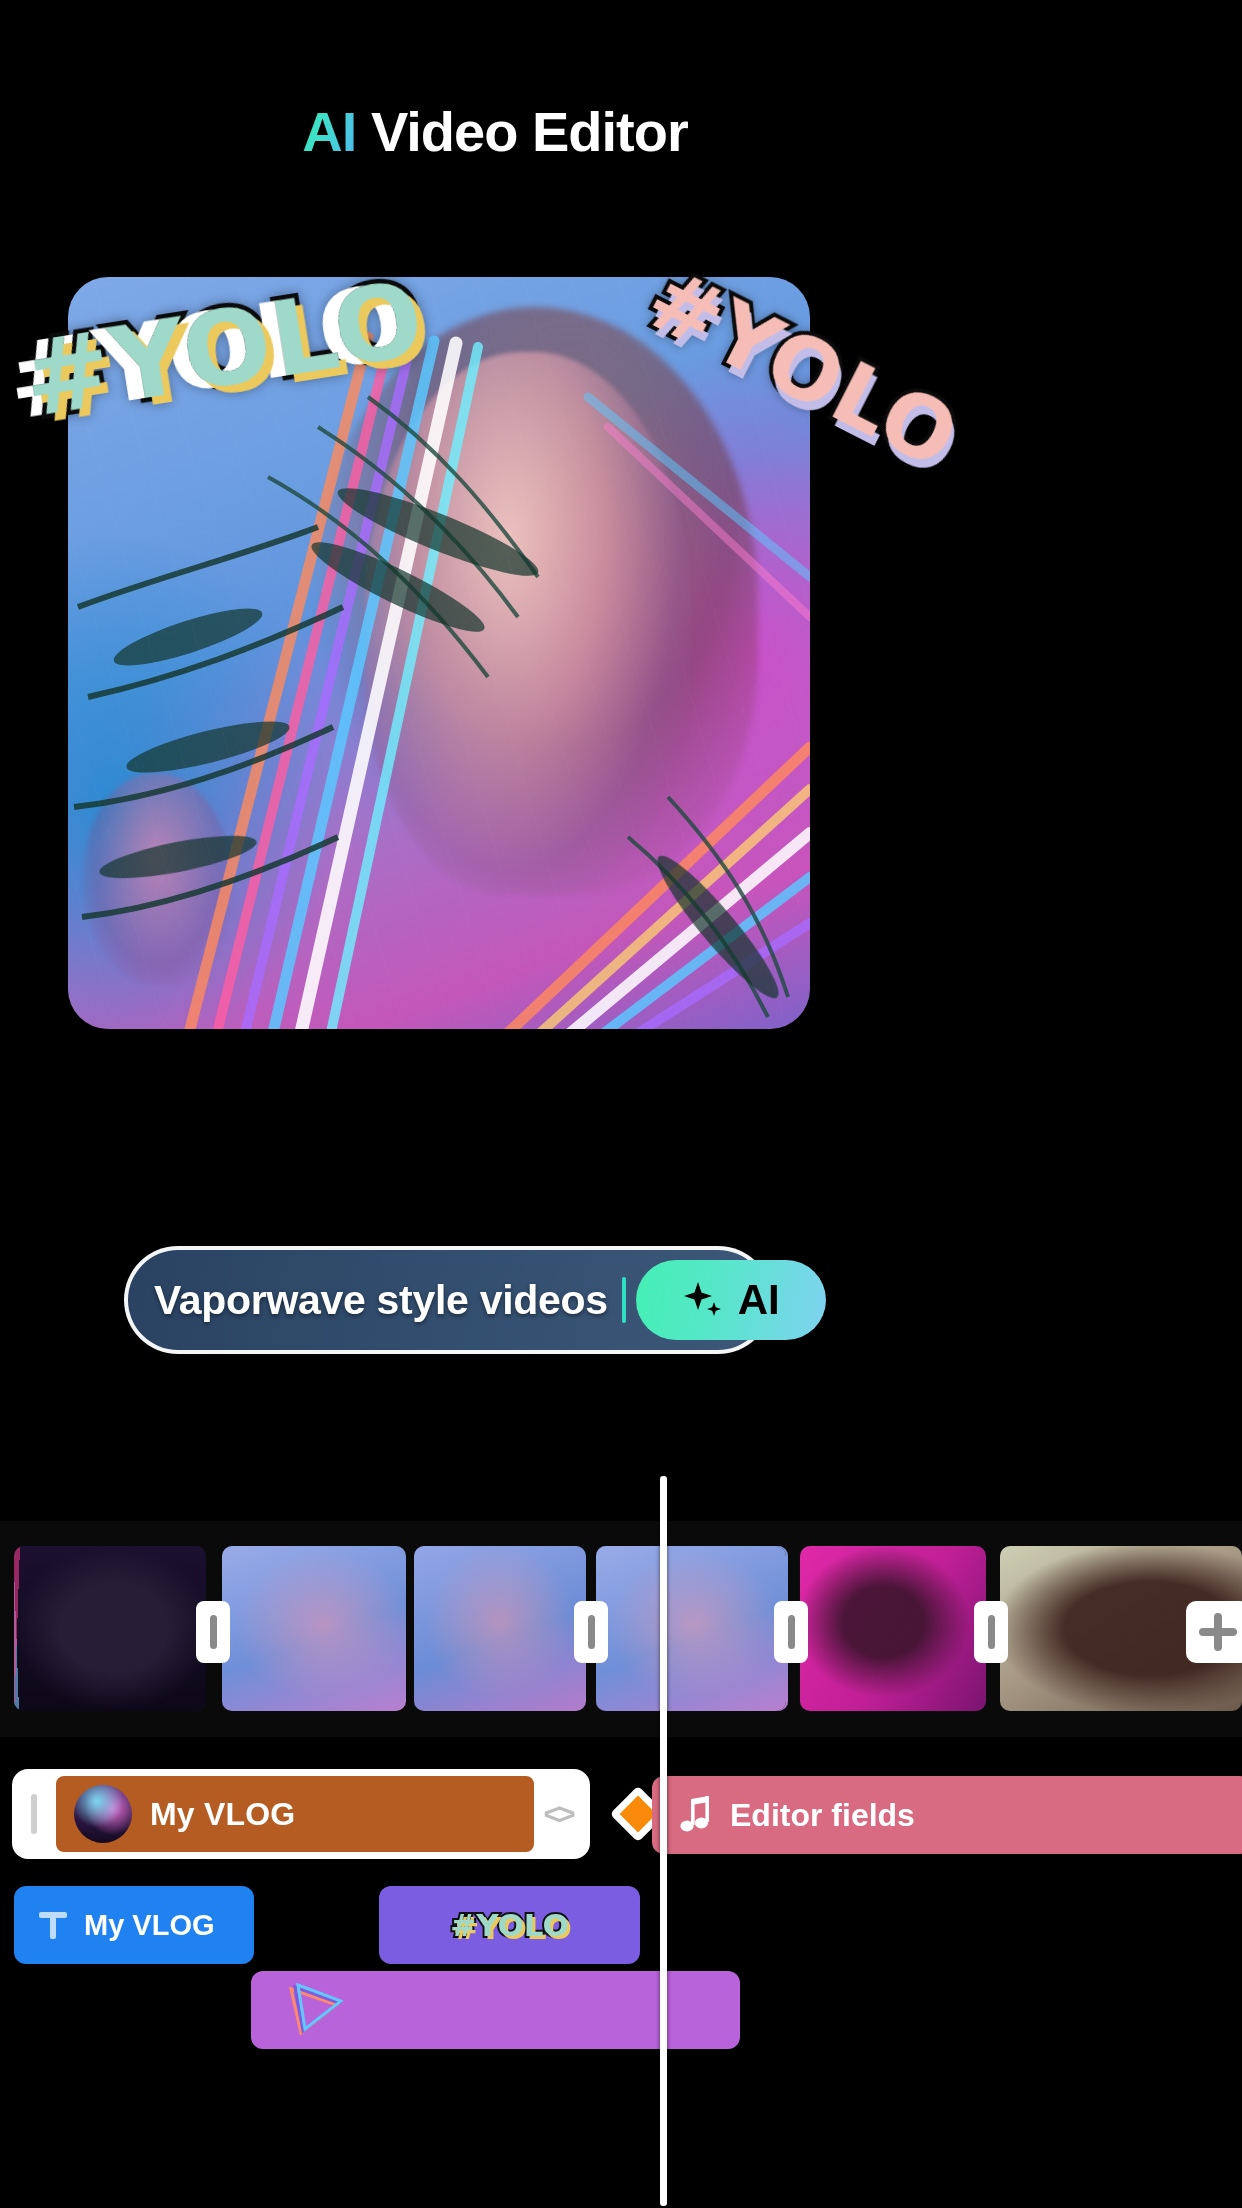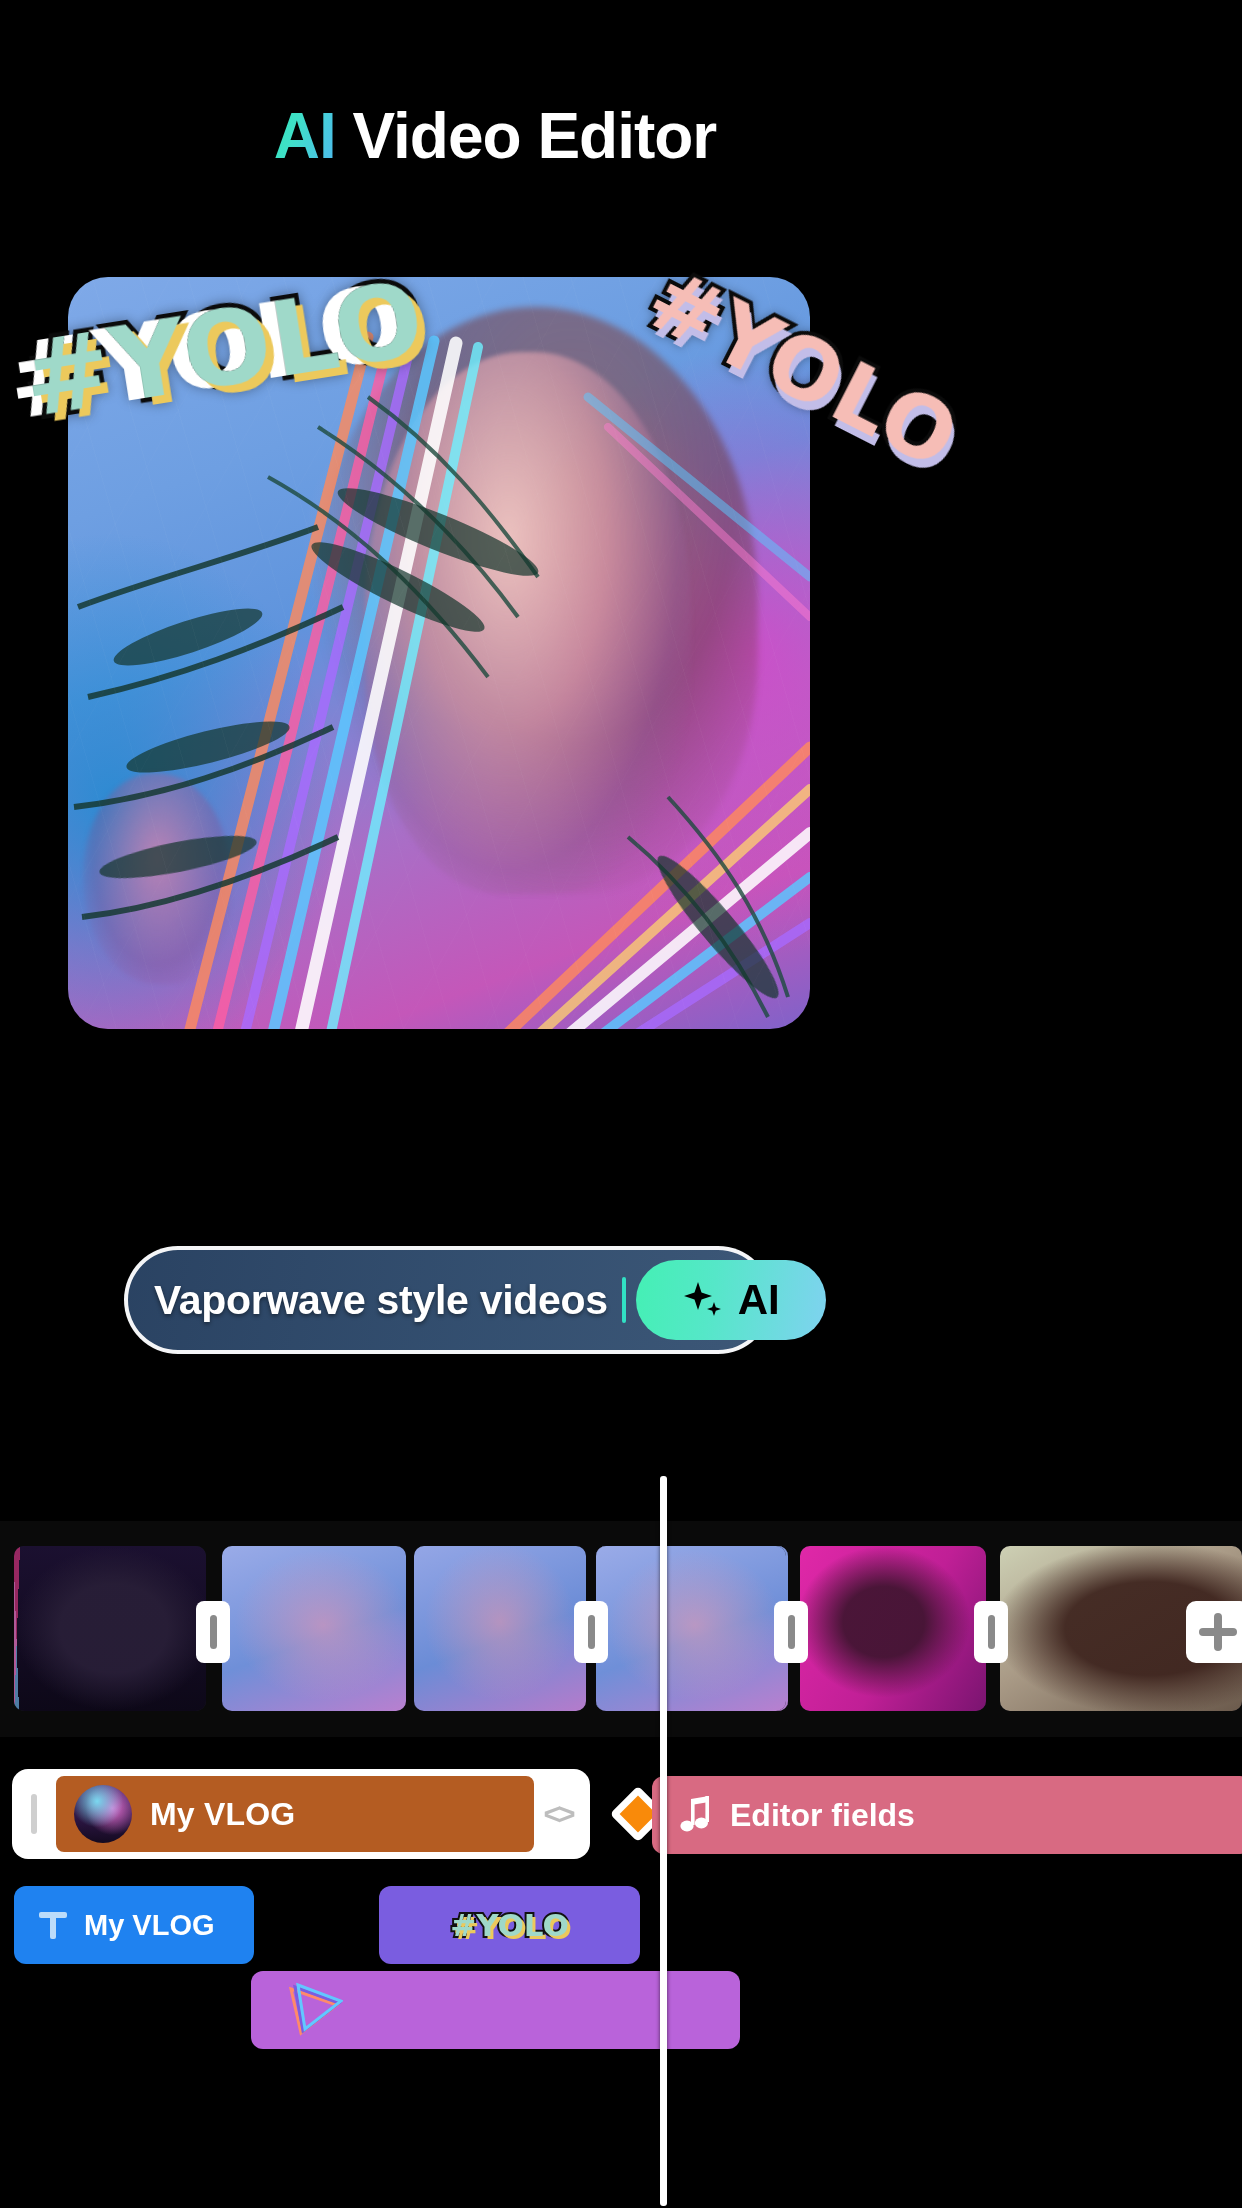--- a/index.html
+++ b/index.html
@@ -5,21 +5,21 @@
   * { margin:0; padding:0; box-sizing:border-box; }
   html,body{ background:#000; }
   body{
     width:1242px; height:2208px; position:relative; overflow:hidden;
     font-family:"Liberation Sans", sans-serif; color:#fff;
   }
 
   
   #title-bar{
     position:absolute; top:104px; left:0; width:990px;
-    text-align:center; font-size:64px; font-weight:700; letter-spacing:-1px;
+    text-align:center; font-size:56px; font-weight:700; letter-spacing:-1px;
     line-height:1;
   }
   #title-ai{
     background:linear-gradient(110deg,#2fe6b6 0%,#3fe0c8 35%,#4fb8f0 100%);
     -webkit-background-clip:text; background-clip:text; color:transparent;
     -webkit-text-fill-color:transparent;
   }
   #title-rest{ color:#ffffff; }
 
   

